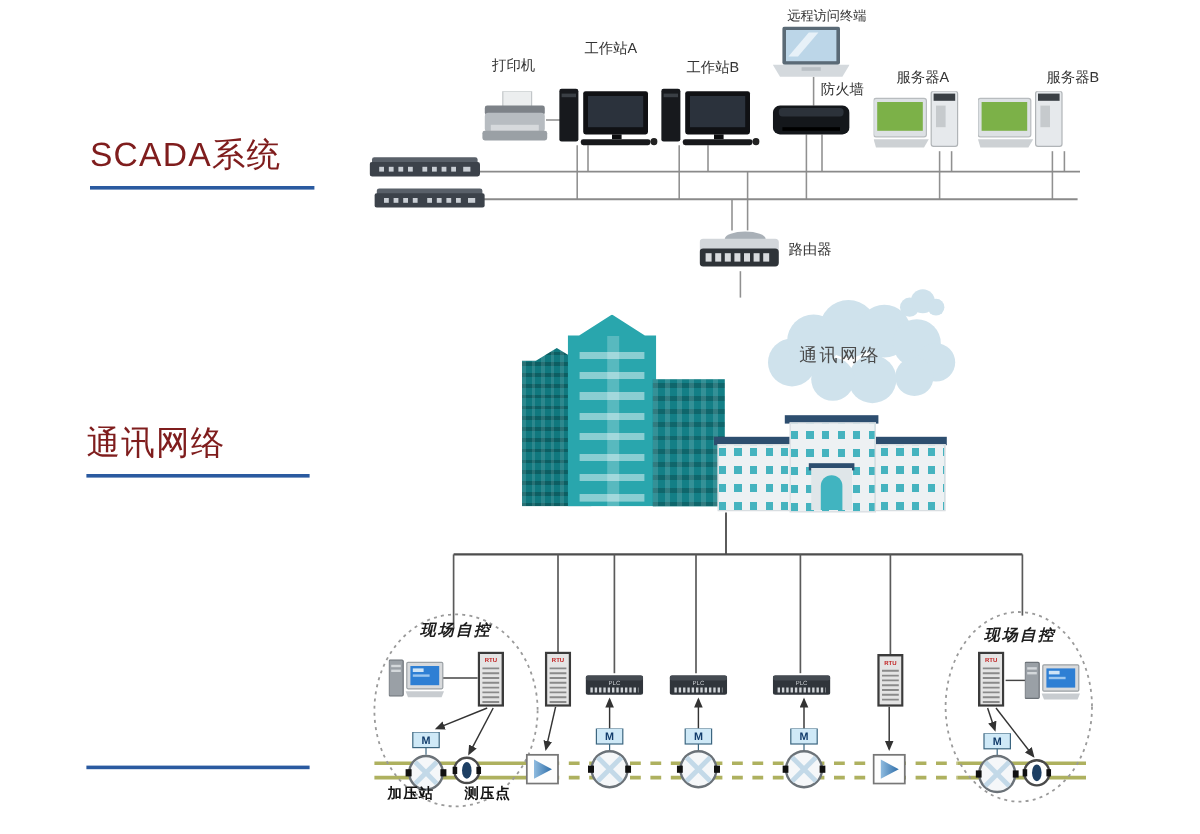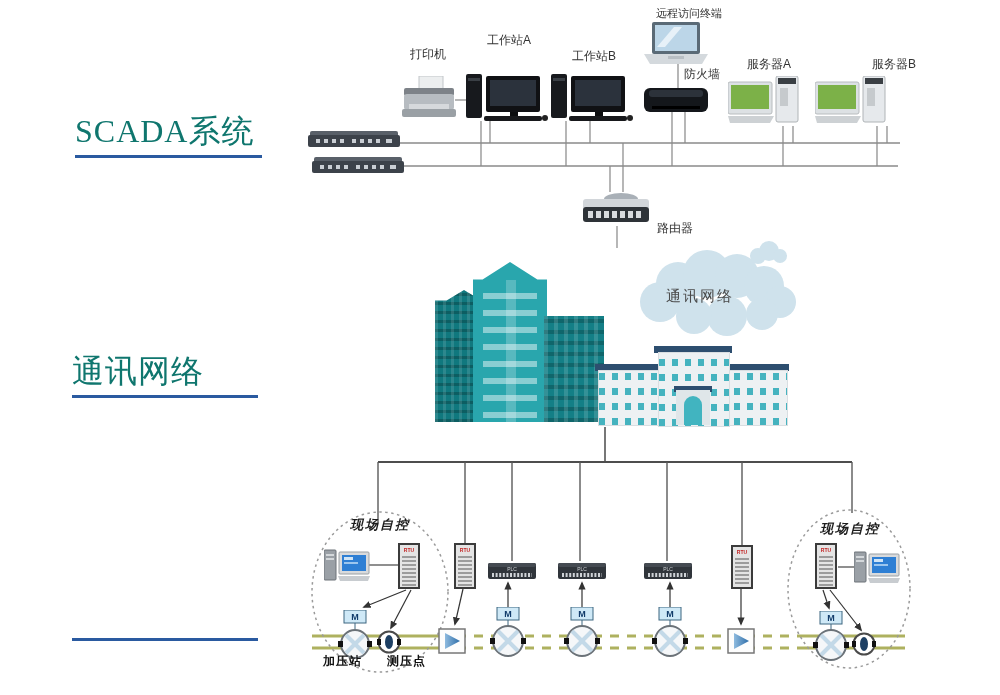--- a/index.html
+++ b/index.html
@@ -1,20 +1,20 @@
 <!DOCTYPE html>
 <html><head>
 <meta charset="utf-8">
 <style>
   html,body{margin:0;padding:0;background:#fff;}
   #canvas{position:relative;width:1000px;height:695px;background:#fff;overflow:hidden;
           font-family:"Liberation Sans","DejaVu Sans",sans-serif;}
   .abs{position:absolute;}
   
-  .sec-label{position:absolute;color:#0f766e;font-size:32px;letter-spacing:1px;white-space:nowrap;font-family:Liberation Serif, serif;}
+  .sec-label{position:absolute;color:#7f1d1d;font-size:28px;letter-spacing:1px;white-space:nowrap;}
   .sec-underline{position:absolute;height:3px;background:#2a5aa0;}
   
   .dev-label{position:absolute;color:#333;font-size:12px;text-align:center;white-space:nowrap;}
   .dev-label.small{font-size:11px;}
   .bold-label{position:absolute;color:#1d1d1d;font-size:13px;font-weight:bold;text-align:center;letter-spacing:2px;white-space:nowrap;font-style:italic;}
   .pipe-label{position:absolute;color:#111;font-size:12px;font-weight:bold;text-align:right;letter-spacing:1px;white-space:nowrap;}
   .cloud-label{position:absolute;color:#4a4a4a;font-size:15px;letter-spacing:2px;text-align:center;white-space:nowrap;}
   svg{display:block;}
   
   .bld{position:absolute;}
@@ -235,21 +235,21 @@
     <svg width="74" height="52">
         <rect x="48" y="0" width="22" height="46" rx="2" fill="#e6e9ec" stroke="#b0b4b7"></rect>
         <rect x="50" y="2" width="18" height="6" fill="#3a3f44"></rect>
         <rect x="52" y="12" width="8" height="18" fill="#c6cacd"></rect>
         <rect x="0" y="6" width="44" height="32" rx="2" fill="#dde1e4" stroke="#b8bcbf"></rect>
         <rect x="3" y="9" width="38" height="24" fill="#7cb148"></rect>
         <polygon points="0,40 46,40 42,47 2,47" fill="#cdd1d4"></polygon>
       </svg>
   </div>
 
-  <div class="dev-label" style="left:653px;top:200px;width:44px;margin-top:20px;">路由器</div>
+  <div class="dev-label" style="left:653px;top:200px;width:44px;">路由器</div>
   <div class="abs" style="left:583px;top:190px;z-index:2;">
     <svg width="68" height="36">
         <ellipse cx="38" cy="9" rx="17" ry="6" fill="#a9b0b7"></ellipse>
         <rect x="0" y="9" width="66" height="11" rx="3" fill="#d2d6da"></rect>
         <rect x="0" y="17" width="66" height="15" rx="3" fill="#2e3338"></rect>
         <g fill="#d8dbde">
           <rect x="5" y="21" width="5" height="7"></rect>
           <rect x="13" y="21" width="5" height="7"></rect>
           <rect x="21" y="21" width="5" height="7"></rect>
           <rect x="29" y="21" width="5" height="7"></rect>

